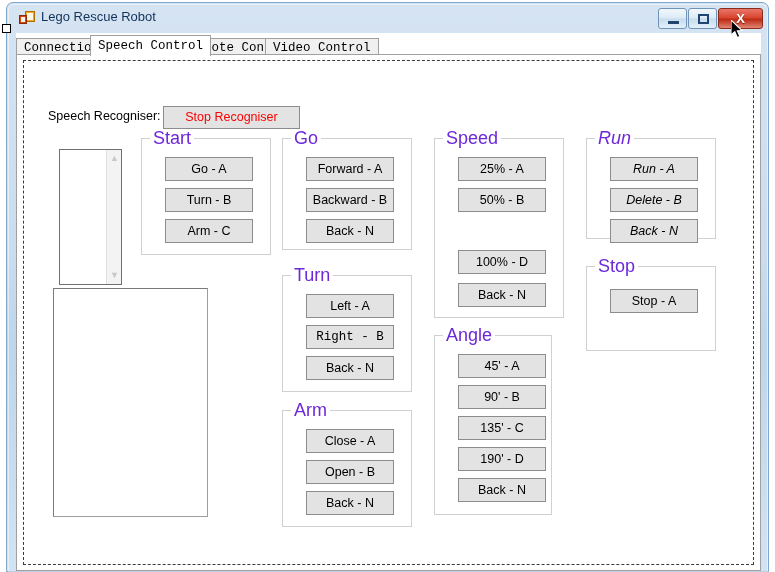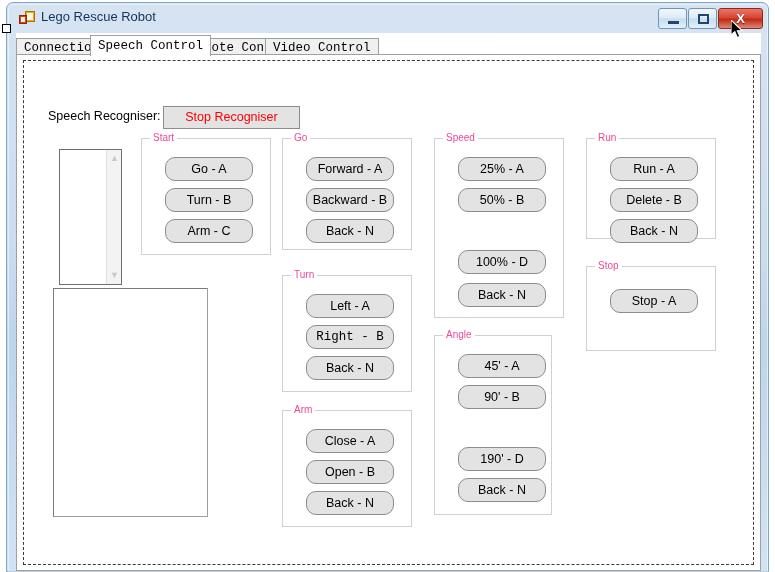--- a/index.html
+++ b/index.html
@@ -141,27 +141,26 @@
     box-sizing:border-box;
   }
 
   
   .group{
     position:absolute;box-sizing:border-box;
     border:1px solid #d0d0d0;
   }
   .group > .gtitle{
     position:absolute;left:8px;top:-8px;height:14px;line-height:14px;
-    padding:0 3px;background:#ffffff;font-size:10px;color:#ec4899;
+    padding:0 3px;background:#ffffff;font-size:18px;color:#6d28d9;
     white-space:nowrap;
   }
   .gbtn{
     position:absolute;left:23px;width:88px;height:24px;
     line-height:22px;
-    border-radius:10px;
   }
 </style>
 </head>
 <body>
 
 <div class="app">
 
   <div style="position:absolute;left:2px;top:24px;width:7px;height:7px;background:#fff;border:1px solid #000;z-index:50;"></div>
 
   <div class="frame">
@@ -249,25 +248,26 @@
         <div class="btn gbtn" style="top:18px;">25% - A</div>
         <div class="btn gbtn" style="top:49px;">50% - B</div>
         <div class="btn gbtn" style="top:111px;">100% - D</div>
         <div class="btn gbtn" style="top:144px;">Back - N</div>
       </div>
 
       <div class="group" style="left:418px;top:302px;width:118px;height:180px;">
         <span class="gtitle">Angle</span>
         <div class="btn gbtn" style="top:18px;">45' - A</div>
         <div class="btn gbtn" style="top:49px;">90' - B</div>
+        <div class="btn gbtn" style="top:80px;">135' - C</div>
         <div class="btn gbtn" style="top:111px;">190' - D</div>
         <div class="btn gbtn" style="top:142px;">Back - N</div>
       </div>
 
-      <div class="group" style="left:570px;top:105px;width:130px;height:101px;">
+      <div class="group" style="left:570px;top:105px;width:130px;height:101px;font-style:italic;">
         <span class="gtitle">Run</span>
         <div class="btn gbtn" style="top:18px;">Run - A</div>
         <div class="btn gbtn" style="top:49px;">Delete - B</div>
         <div class="btn gbtn" style="top:80px;">Back - N</div>
       </div>
 
       <div class="group" style="left:570px;top:233px;width:130px;height:85px;">
         <span class="gtitle">Stop</span>
         <div class="btn gbtn" style="top:22px;">Stop - A</div>
       </div>

